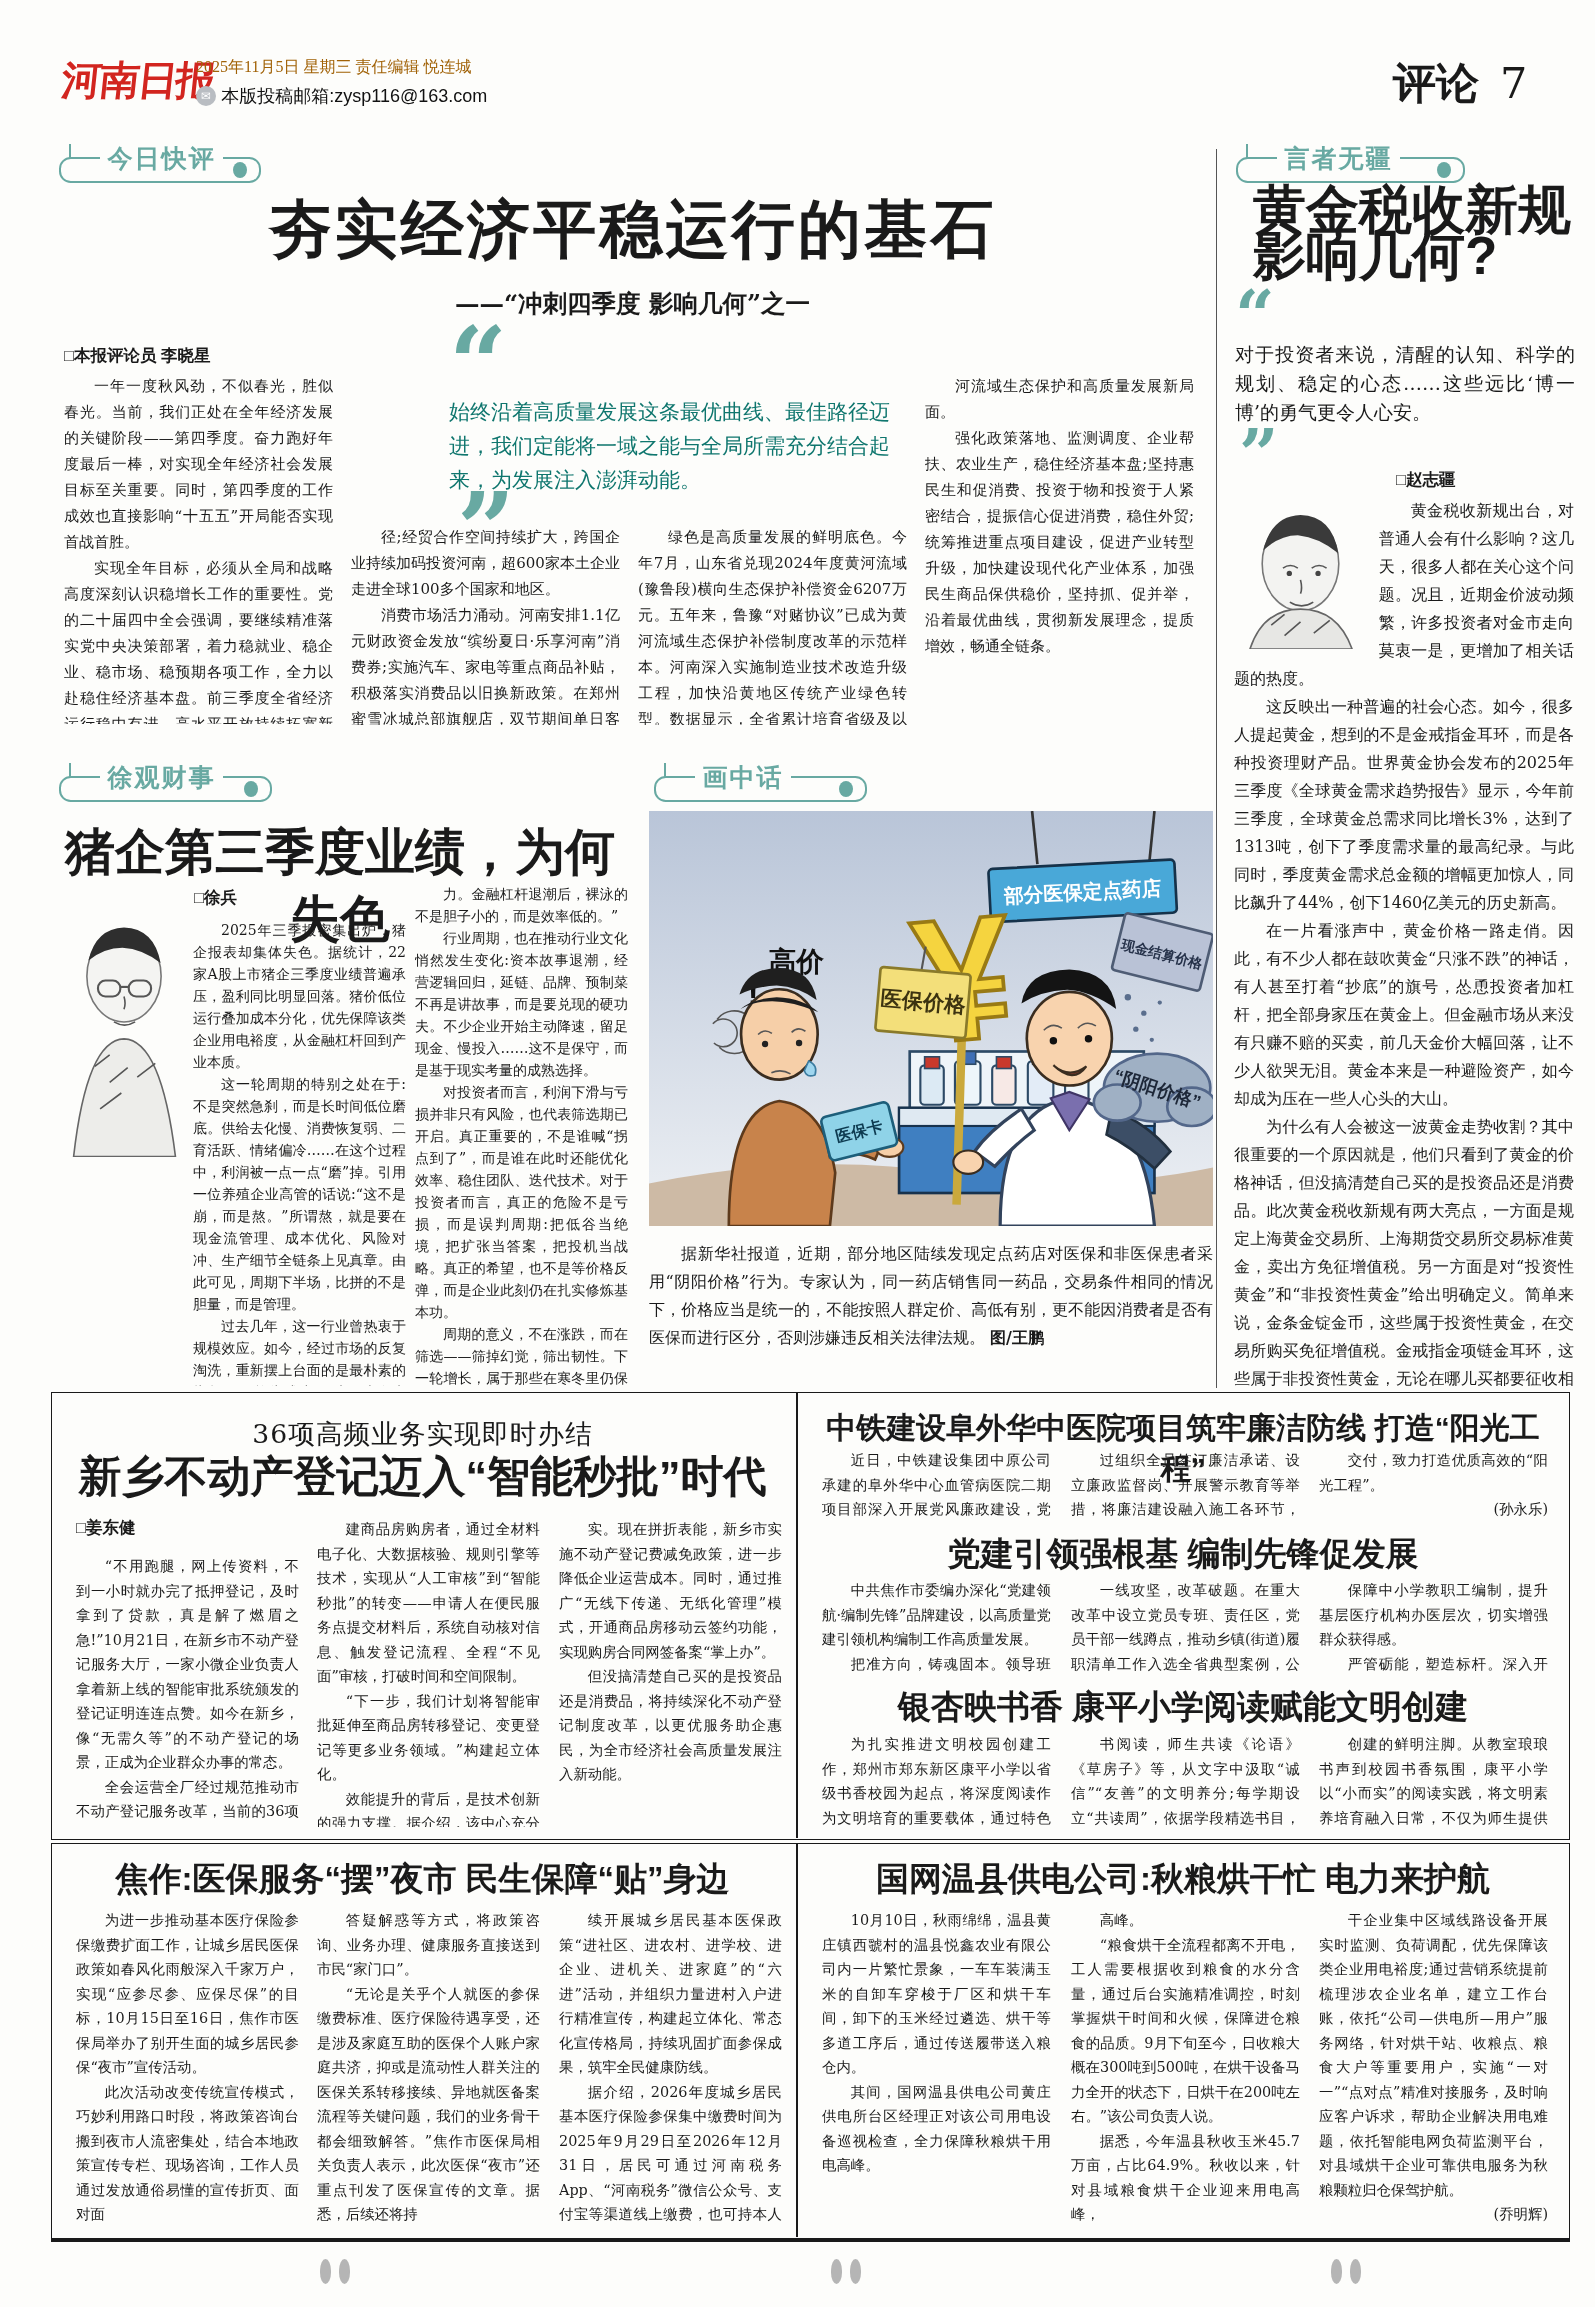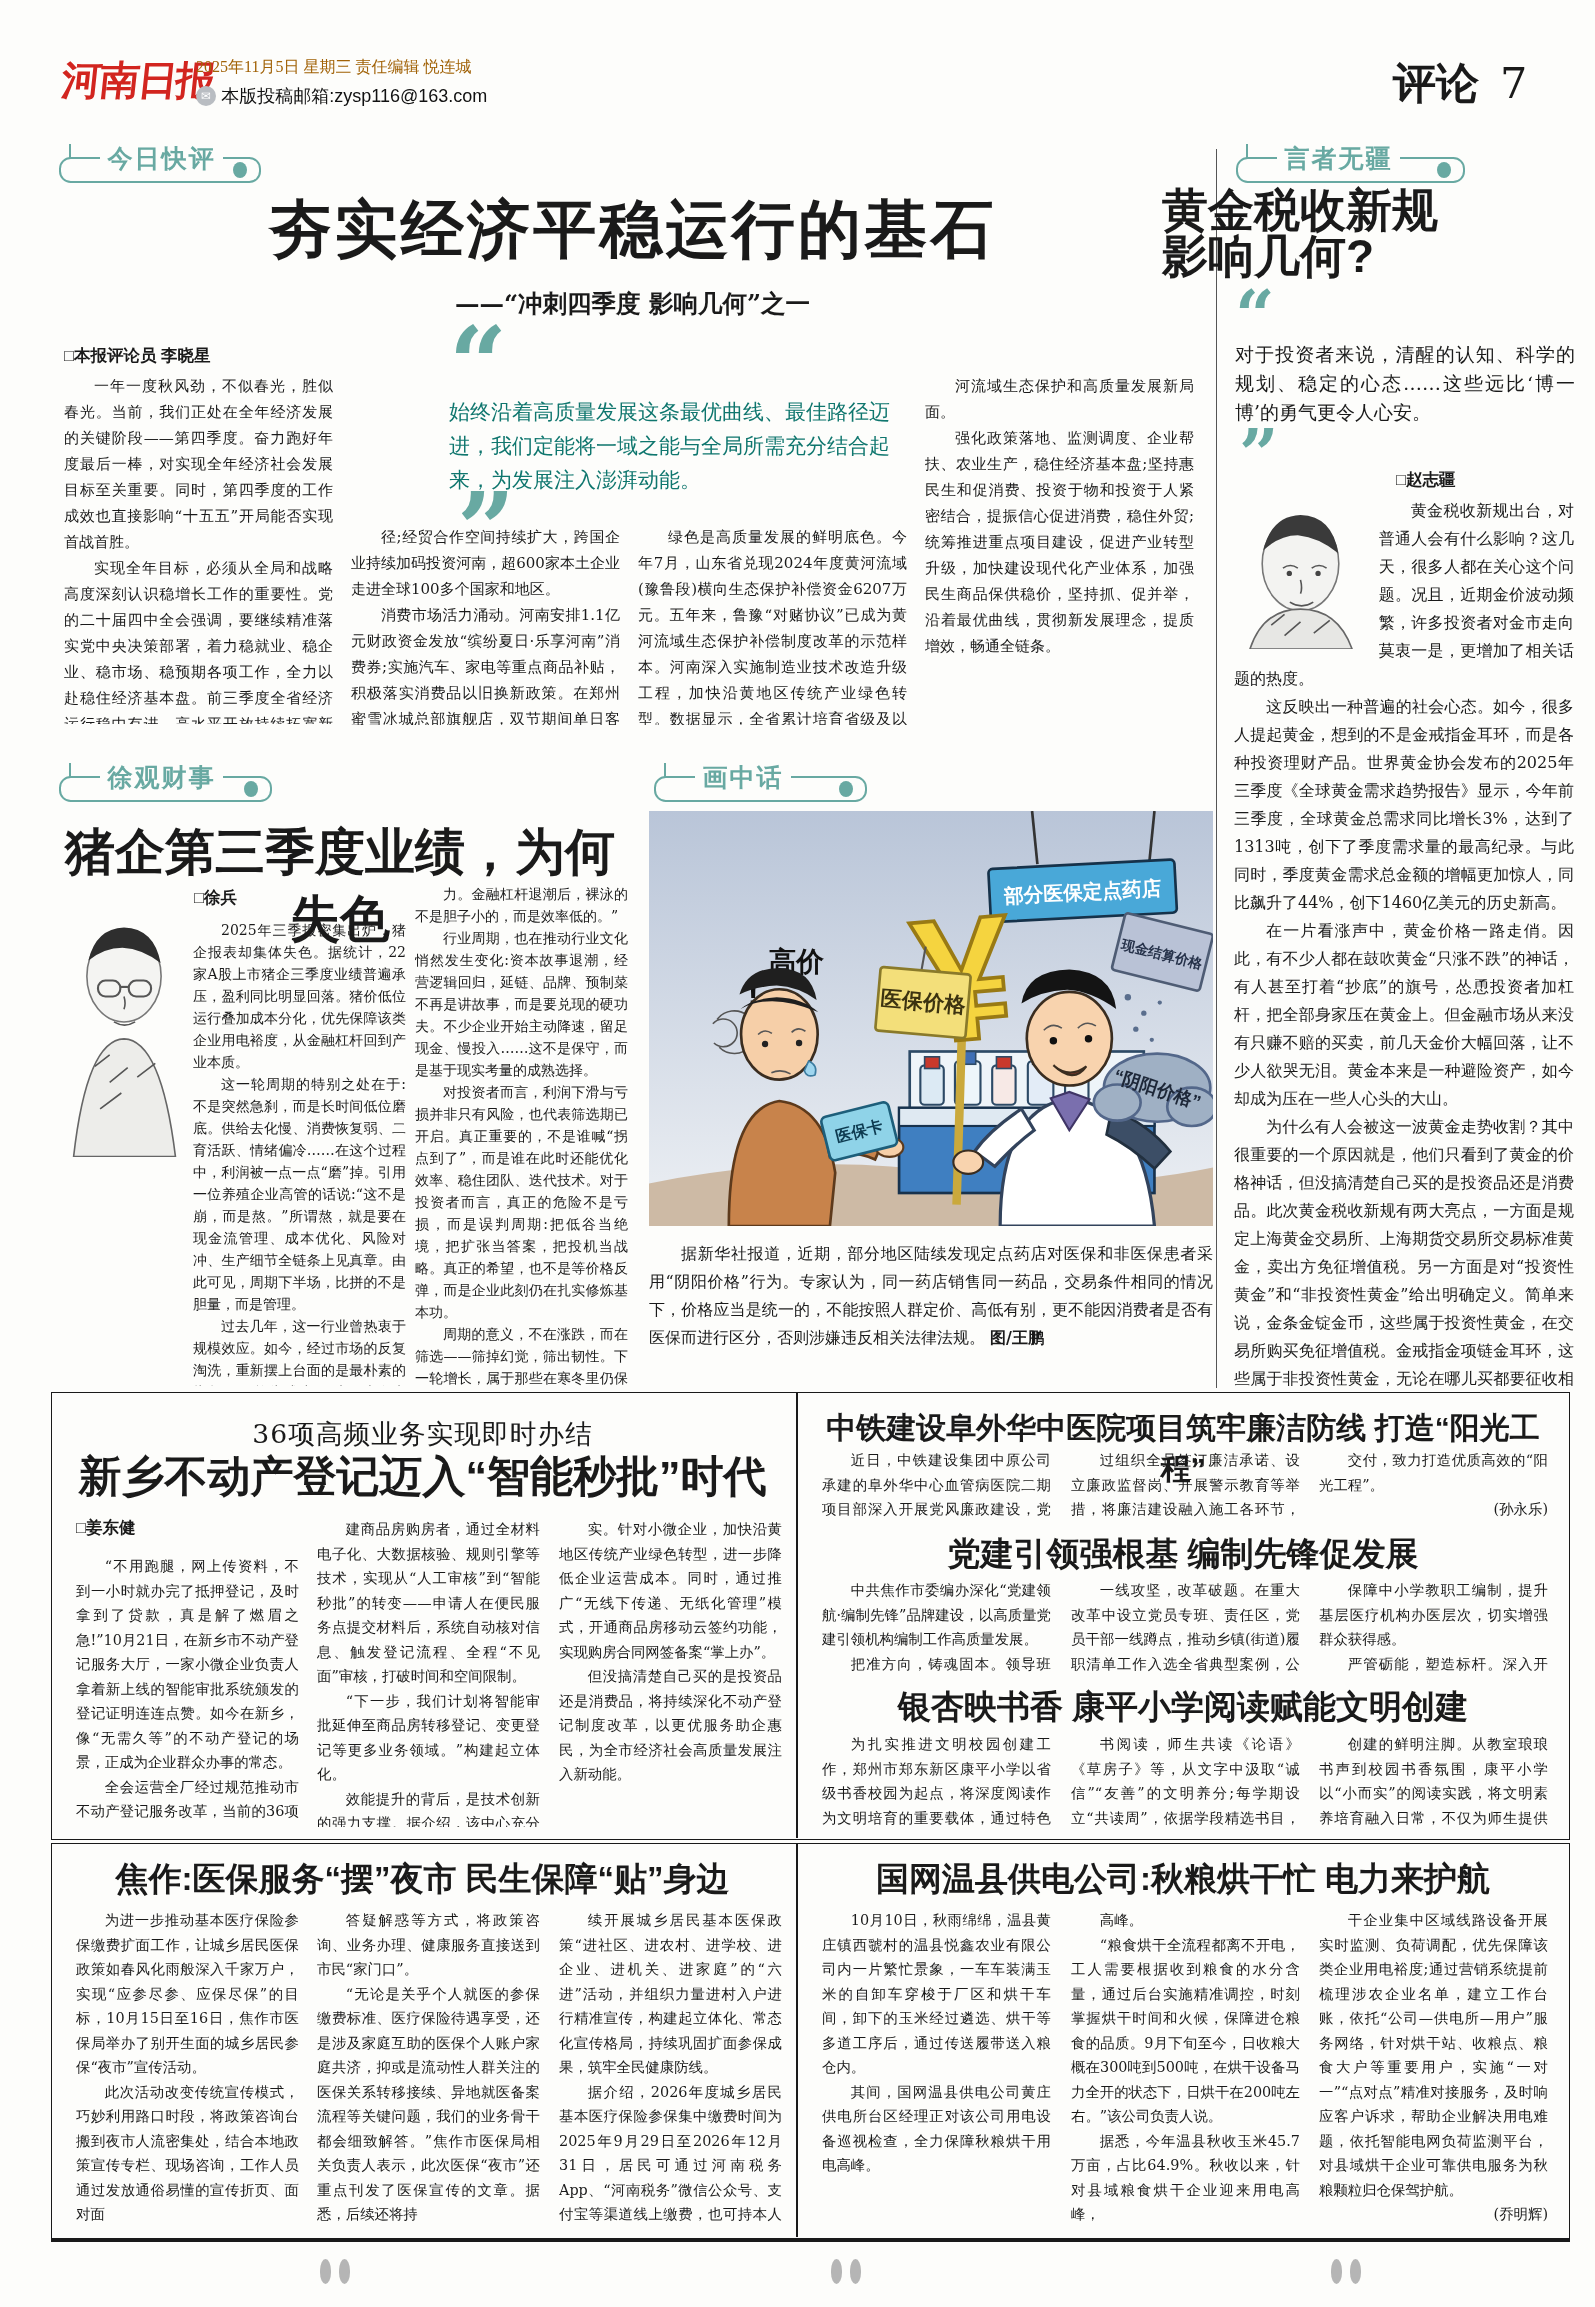--- a/index.html
+++ b/index.html
@@ -91,21 +91,21 @@
 
   <div class="abs vline" style="left:1216px;top:149px;width:1.1px;height:1239px;background:#555;"></div>
 
   <div class="abs tag" style="left:1236px;top:143px;width:229px;">
     <span class="tick"></span>
     <span class="bar"></span>
     <span class="txt">言者无疆</span>
     <span class="dot"></span>
   </div>
 
-  <div class="abs h-box" style="left:1162px;top:187px;width:340px;text-align:left;font-size:46px;line-height:46px;">
+  <div class="abs h-box" style="left:1253px;top:187px;width:340px;text-align:left;font-size:53px;line-height:46px;">
     <div>黄金税收新规</div>
     <div>影响几何?</div>
   </div>
   <div class="abs q-glyph" style="left:1235px;top:281px;font-size:69px;">“</div>
   <div class="abs" style="left:1235px;top:340px;width:340px;font-size:19px;line-height:29px;text-align:justify;">对于投资者来说，清醒的认知、科学的规划、稳定的心态……这些远比‘博一博’的勇气更令人心安。</div>
   <div class="abs q-glyph" style="left:1239px;top:420px;font-size:69px;">”</div>
   <div class="abs byline" style="left:1396px;top:469px;">□赵志疆</div>
 
   <div class="abs col" style="left:1234px;top:497px;width:340px;height:889px;font-size:16px;line-height:28px;">
     <svg width="133" height="149" viewBox="0 0 250 280" style="float:left;margin:3.2px 11.7px 5.3px 0;">
@@ -265,21 +265,21 @@
   <div class="abs col" style="left:76px;top:1554px;width:223px;height:272px;font-size:14.4px;line-height:24.5px;">
       <p>“不用跑腿，网上传资料，不到一小时就办完了抵押登记，及时拿到了贷款，真是解了燃眉之急!”10月21日，在新乡市不动产登记服务大厅，一家小微企业负责人拿着新上线的智能审批系统颁发的登记证明连连点赞。如今在新乡，像“无需久等”的不动产登记的场景，正成为企业群众办事的常态。</p>
       <p>全会运营全厂经过规范推动市不动产登记服务改革，当前的36项高频业务实现即时办结，办事效率大幅提升。</p>
     </div>
   <div class="abs col" style="left:317px;top:1517px;width:223px;height:310px;font-size:14.4px;line-height:24.5px;">
       <p>建商品房购房者，通过全材料电子化、大数据核验、规则引擎等技术，实现从“人工审核”到“智能秒批”的转变——申请人在便民服务点提交材料后，系统自动核对信息、触发登记流程、全程“不见面”审核，打破时间和空间限制。</p>
       <p>“下一步，我们计划将智能审批延伸至商品房转移登记、变更登记等更多业务领域。”构建起立体化。</p>
       <p>效能提升的背后，是技术创新的强力支撑。据介绍，该中心充分整合便民服务点资源，优化智能审批系统，将电子签名、数据共享等技术深度融合，提升登记质效。目前，新乡已将一般不动产登记业务压缩至0.5个工作日内办结，其中抵押登记、查封登记等36项高频业务实现即时办结，办理速度超国家和省定标准。</p>
     </div>
   <div class="abs col" style="left:559px;top:1517px;width:223px;height:310px;font-size:14.4px;line-height:24.5px;">
-      <p>实。针对小微企业，加快沿黄地区传统产业绿色转型，进一步降低企业运营成本。同时，通过推广“无线下传递、无纸化管理”模式，开通商品房移动云签约功能，实现购房合同网签备案“掌上办”。</p>
+      <p>实。现在拼折表能，新乡市实施不动产登记费减免政策，进一步降低企业运营成本。同时，通过推广“无线下传递、无纸化管理”模式，开通商品房移动云签约功能，实现购房合同网签备案“掌上办”。</p>
       <p>但没搞清楚自己买的是投资品还是消费品，将持续深化不动产登记制度改革，以更优服务助企惠民，为全市经济社会高质量发展注入新动能。</p>
     </div>
 
   <div class="abs h-box" style="left:808px;top:1408px;width:750px;font-size:30px;">中铁建设阜外华中医院项目筑牢廉洁防线 打造“阳光工程”</div>
   <div class="abs col" style="left:822px;top:1448px;width:229px;height:76px;font-size:14.4px;line-height:24.5px;">
       <p>近日，中铁建设集团中原公司承建的阜外华中心血管病医院二期项目部深入开展党风廉政建设，党支部通</p>
     </div>
   <div class="abs col" style="left:1071px;top:1448px;width:229px;height:76px;font-size:14.4px;line-height:24.5px;">
       <p>过组织全员签订廉洁承诺、设立廉政监督岗、开展警示教育等举措，将廉洁建设融入施工各环节，全力护航元旦</p>
     </div>

